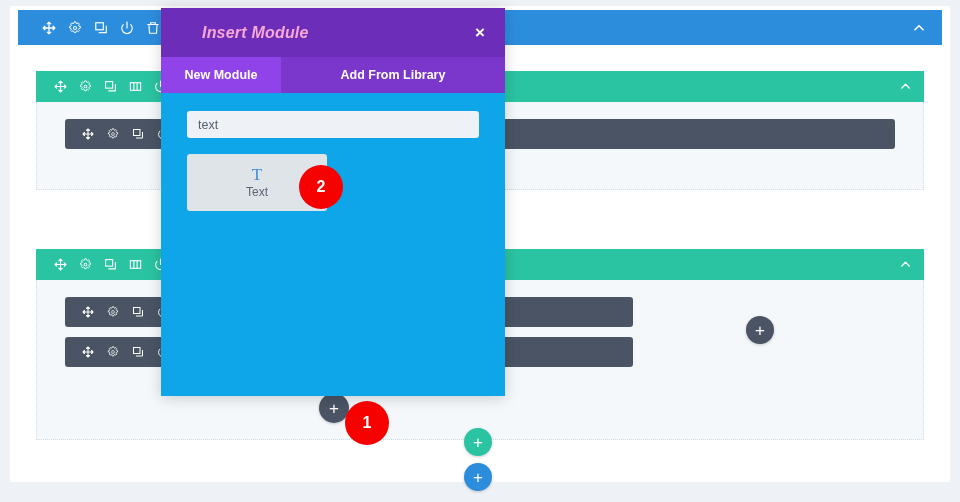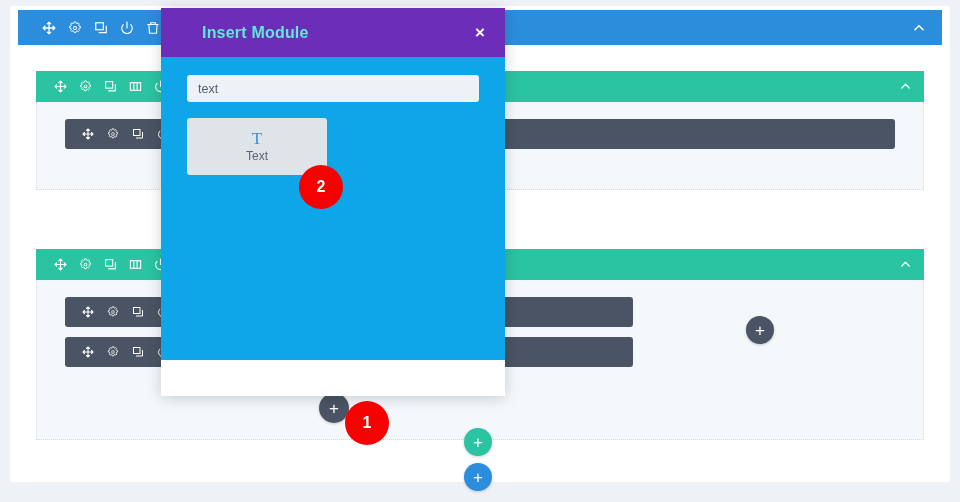--- a/index.html
+++ b/index.html
@@ -87,22 +87,22 @@
     background: #ffffff;
     box-shadow: 0 2px 14px rgba(0,0,0,.18);
     overflow: hidden;
   }
   .modal-header {
     position: relative;
     height: 49px; background: #6c2eb9;
     display: flex; align-items: center;
   }
   .modal-title {
-    color: #5eead4; font-size: 16px; font-weight: bold;
-    margin-left: 41px; letter-spacing: .2px;
+    color: #f9a8d4; font-size: 16px; font-weight: bold;
+    margin-left: 41px; letter-spacing: .2px; font-style: italic;
   }
   .modal-close {
     position: absolute; right: 14px; top: 50%;
     transform: translateY(-50%);
     color: #fff; font-size: 17px; font-weight: bold;
     width: 22px; height: 22px;
     display: flex; align-items: center; justify-content: center;
   }
   .modal-tabs { display: flex; height: 36px; background: #7b36cc; }
   .tab {
@@ -375,20 +375,24 @@
 
   <div class="circ blue" style="left:464px; top:463px; width:28px; height:28px;">
     <span>+</span>
   </div>
 
   <div class="modal">
     <div class="modal-header">
       <span class="modal-title">Insert Module</span>
       <span class="modal-close">×</span>
     </div>
+    <div class="modal-tabs">
+      <div class="tab active">New Module</div>
+      <div class="tab inactive">Add From Library</div>
+    </div>
     <div class="modal-body">
       <input class="search-input" type="text" value="text" style="">
       <div class="module-grid">
         <div class="module-card">
           <span class="module-icon">T</span>
           <span class="module-label">Text</span>
         </div>
       </div>
     </div>
   </div>

